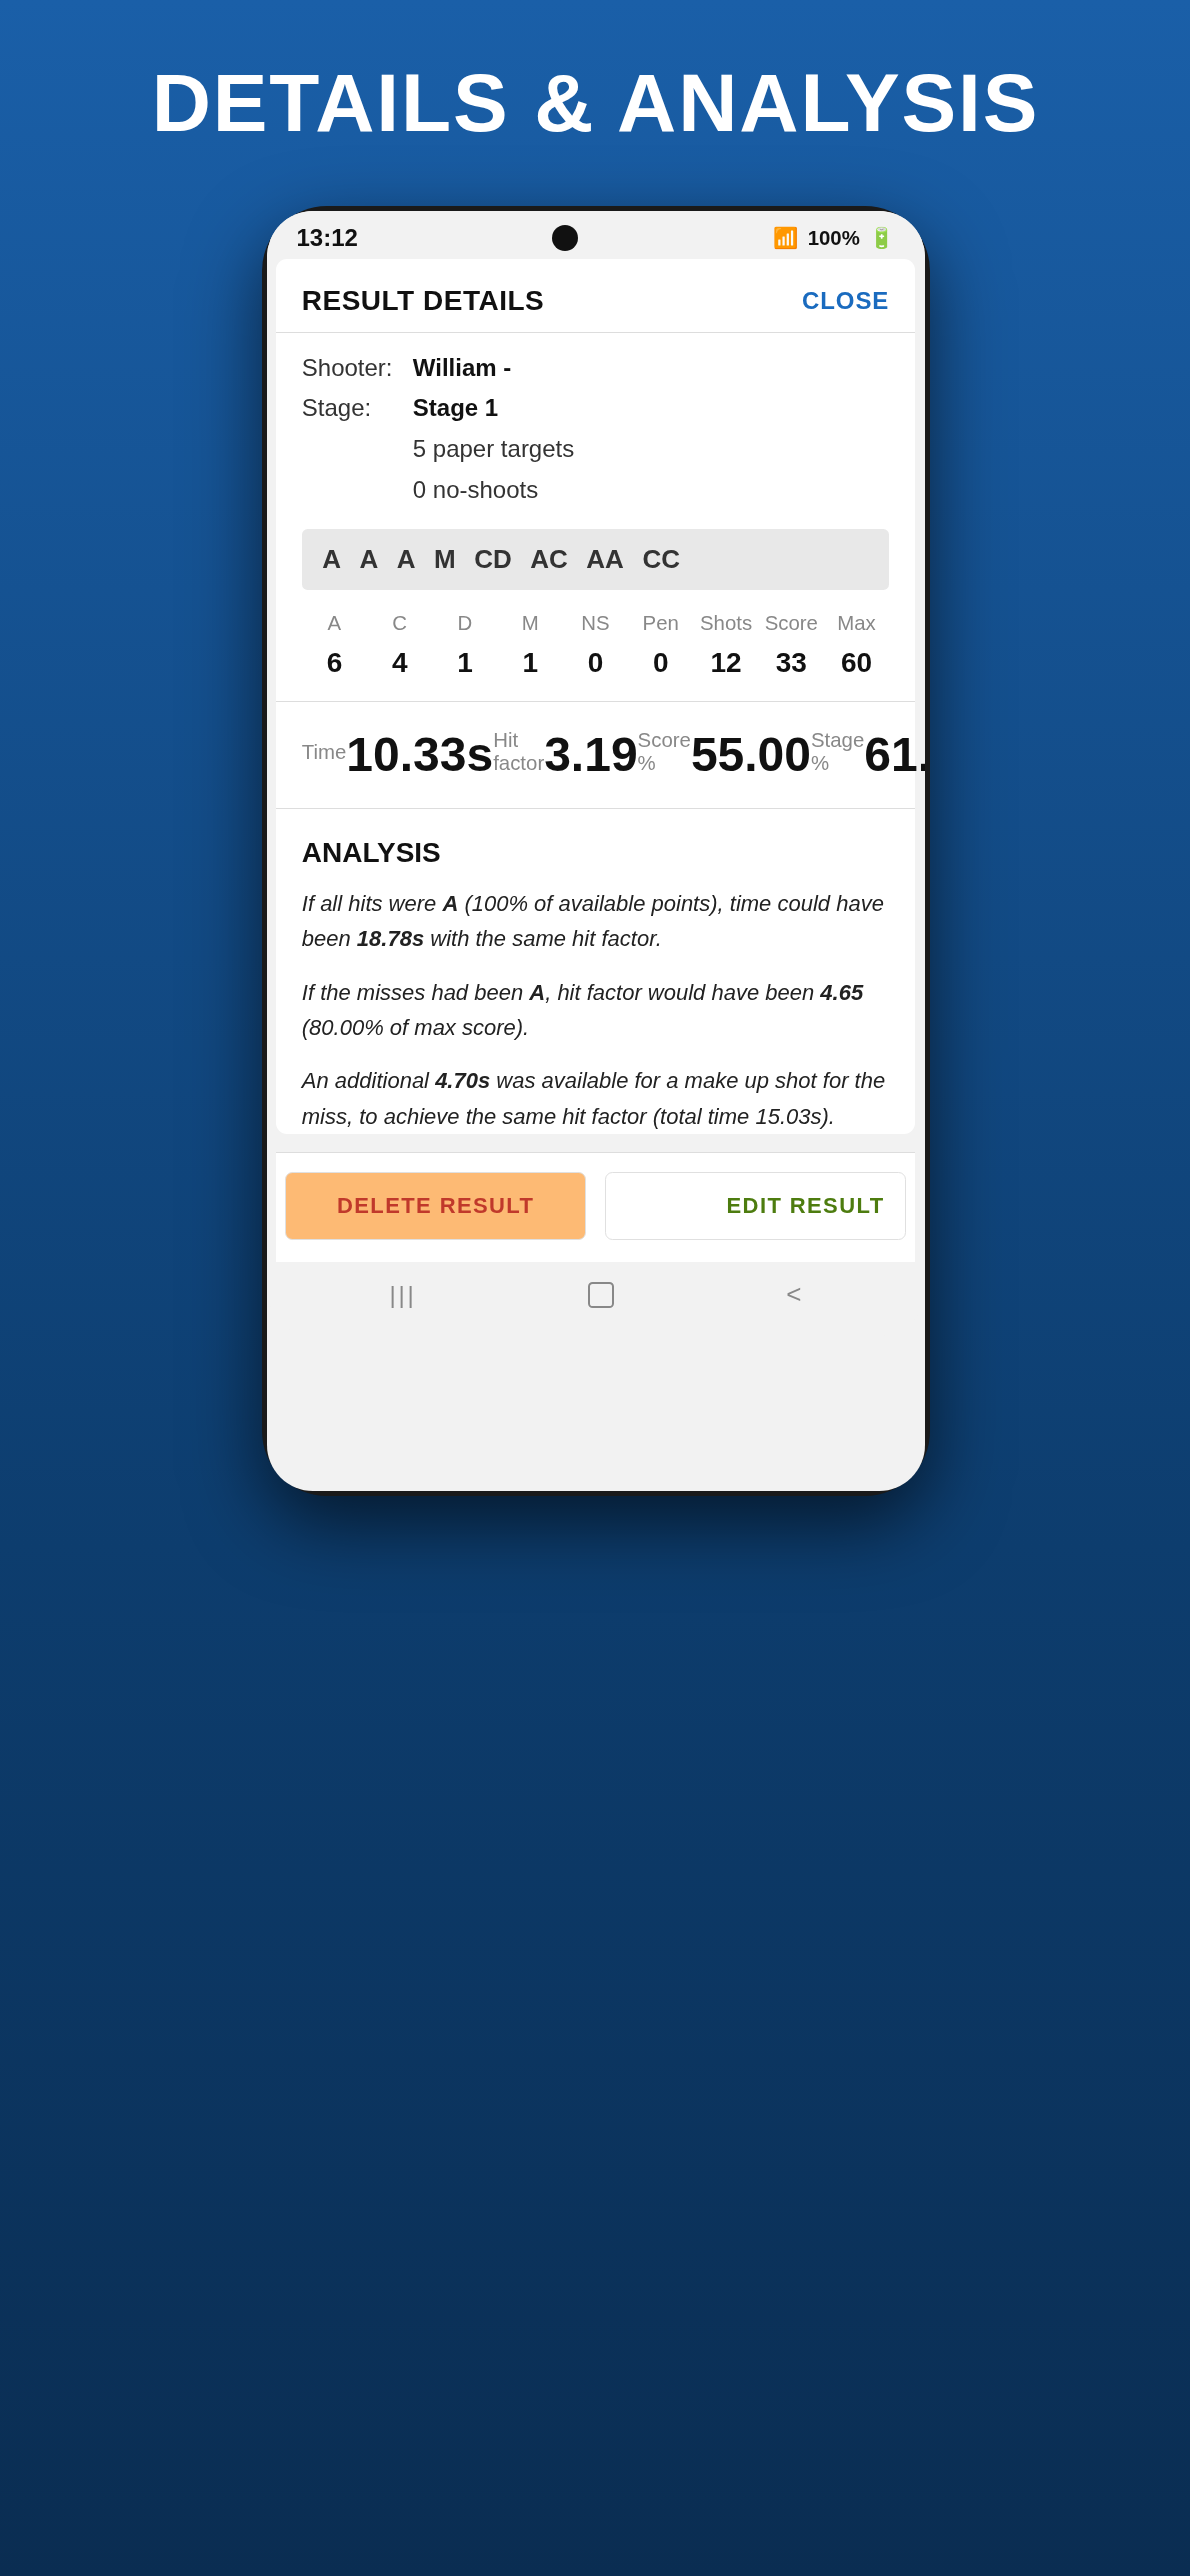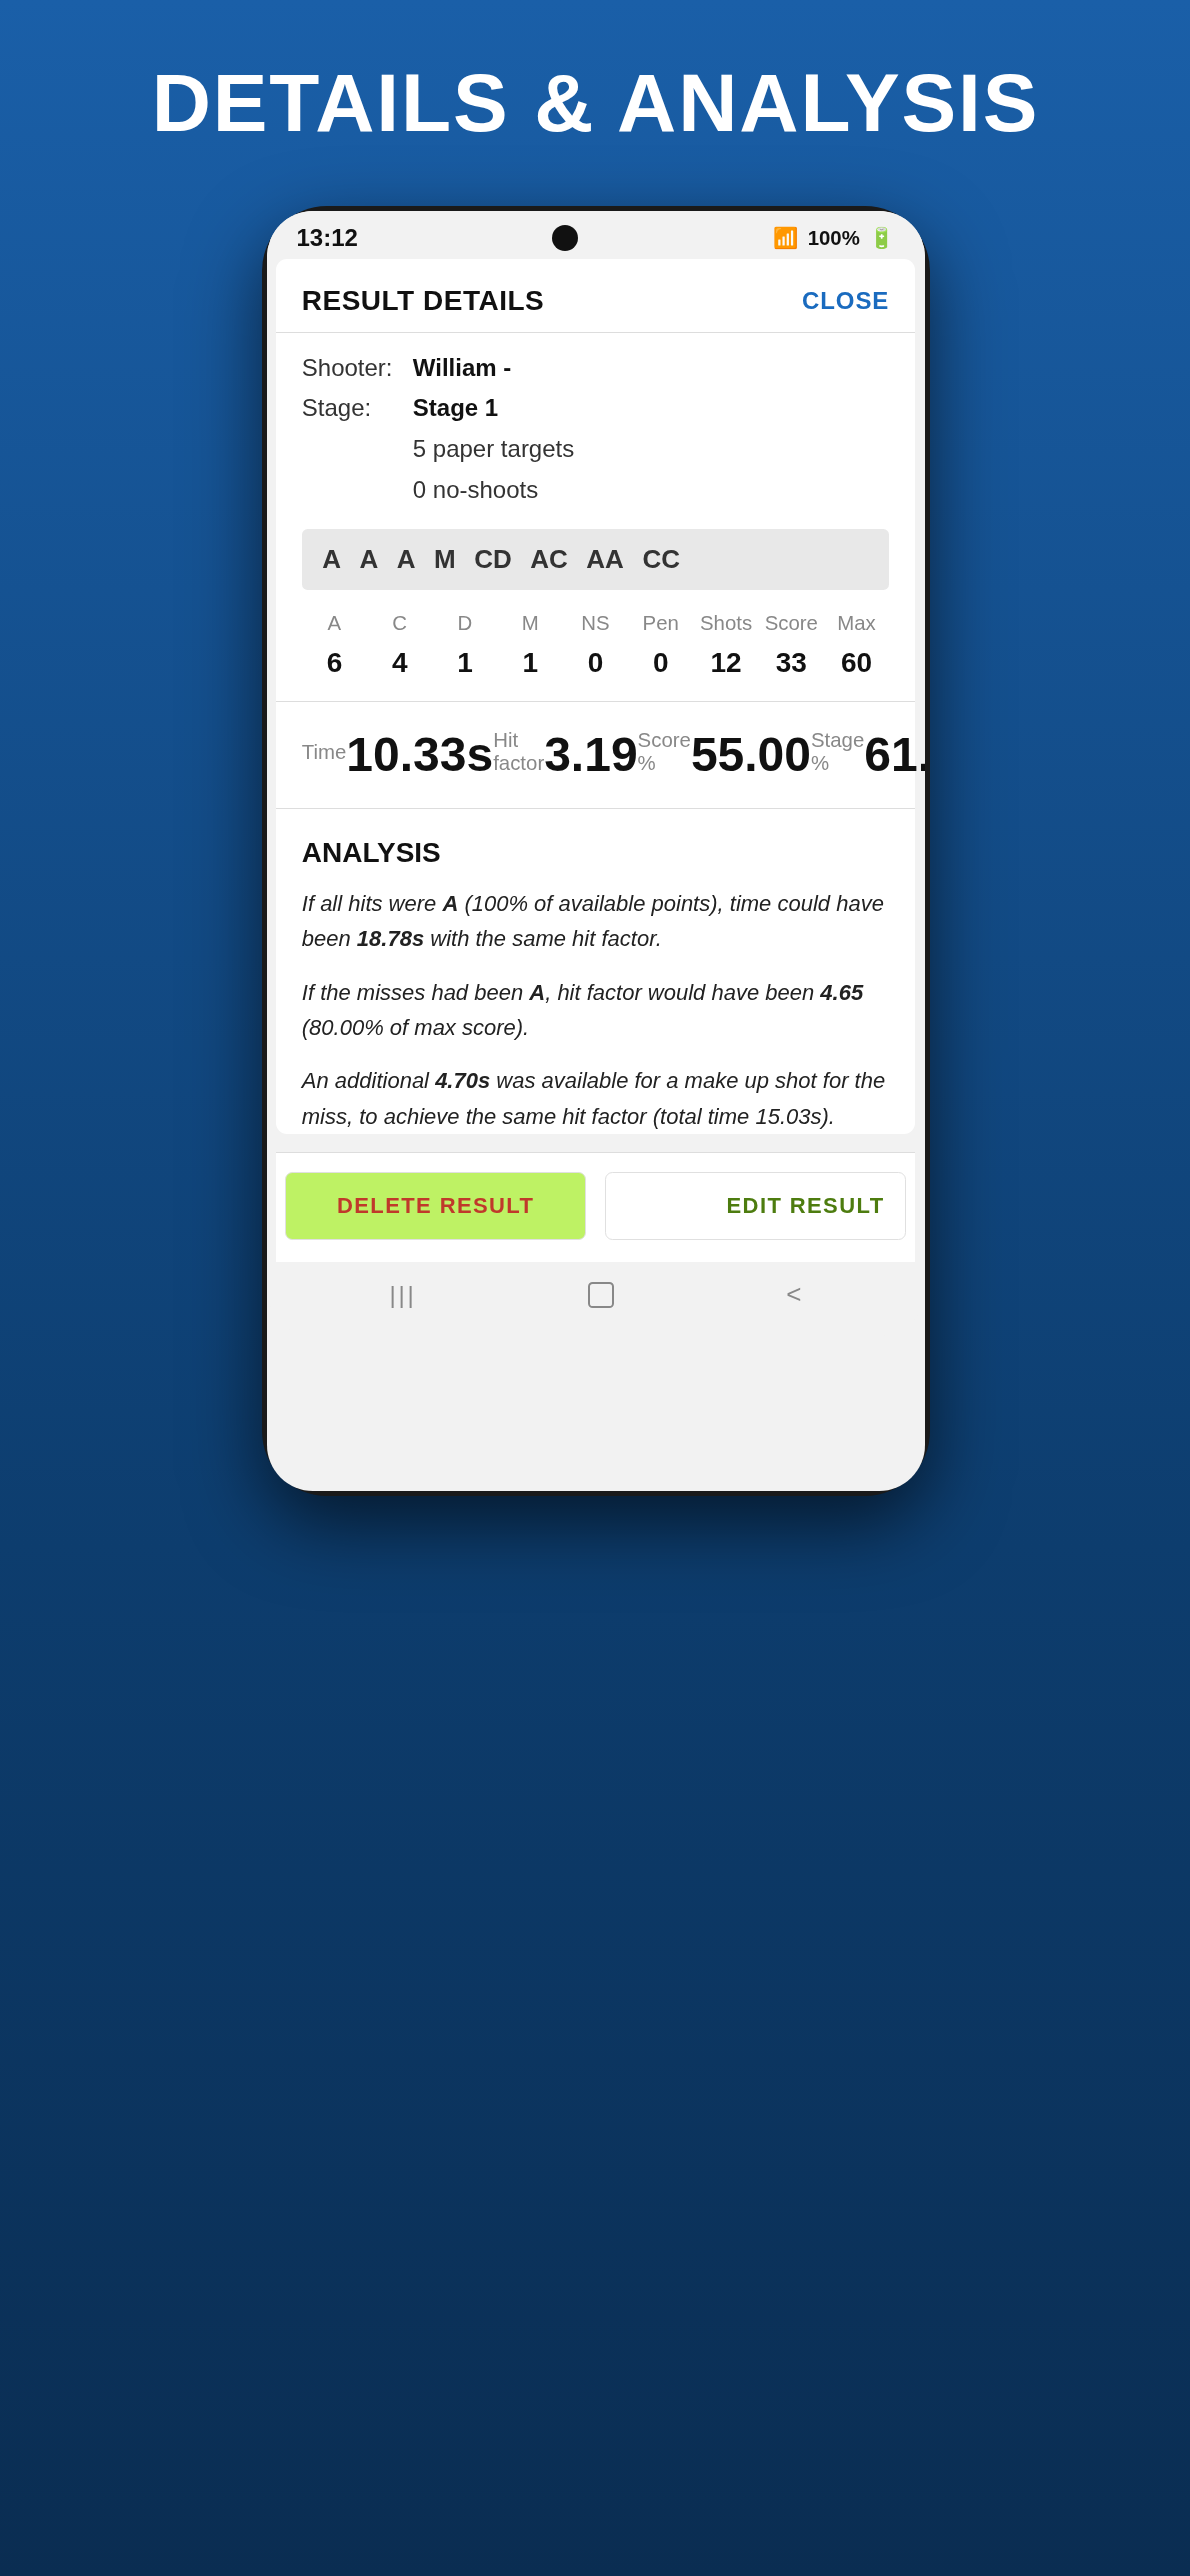--- a/index.html
+++ b/index.html
@@ -244,21 +244,21 @@
       padding: 18.5px 9.3px 22px;
       background: #fff;
       margin: 0 9.3px;
     }
 
     .btn-delete {
       flex: 1;
       padding: 20.4px;
       border: 1.9px solid #e0e0e0;
       border-radius: 7.4px;
-      background: #bef264;
+      background: #fdba74;
       color: #c0392b;
       font-size: 22px;
       font-weight: 800;
       letter-spacing: 1.4px;
       text-transform: uppercase;
       cursor: pointer;
       text-align: center;
     }
 
     .btn-edit {

